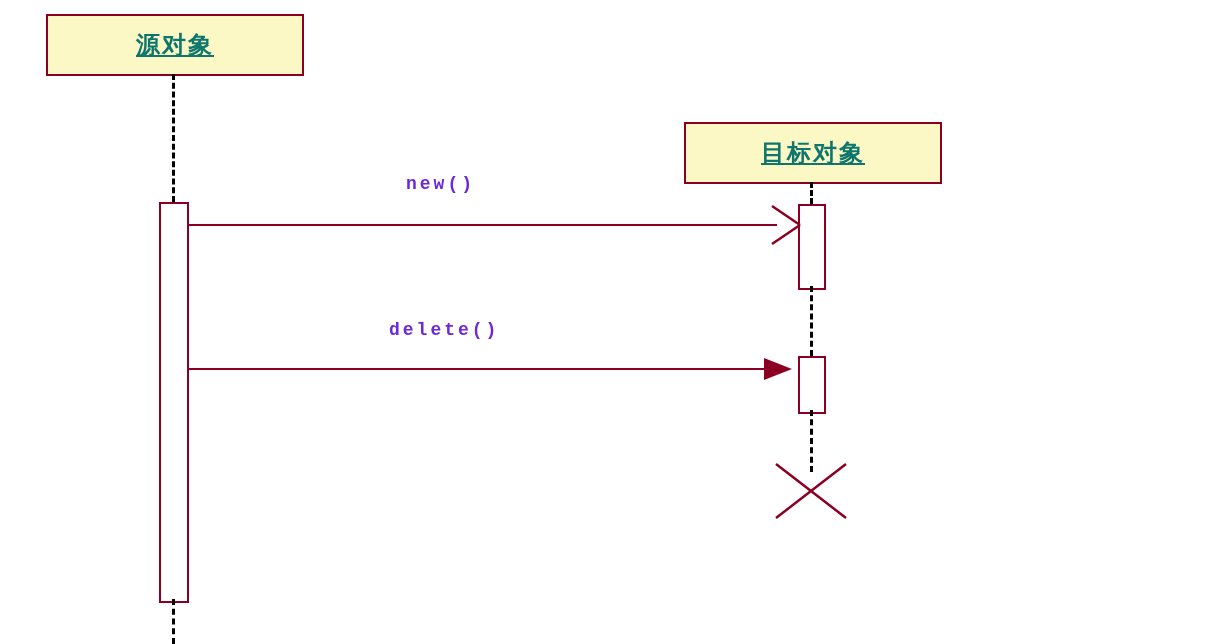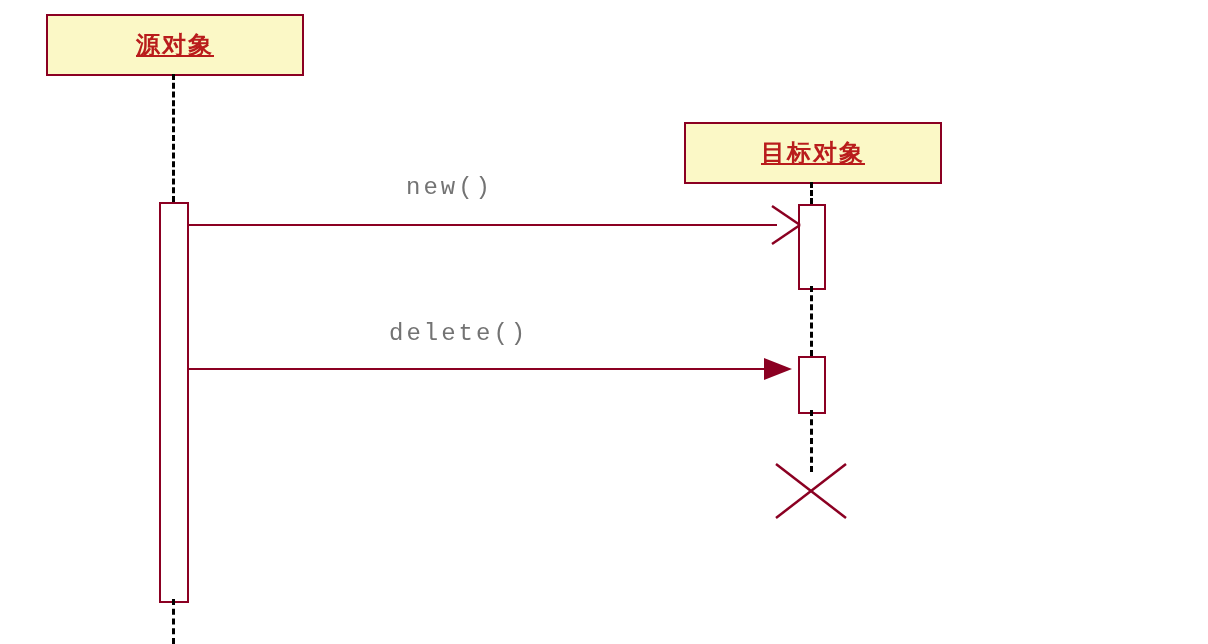--- a/index.html
+++ b/index.html
@@ -11,21 +11,21 @@
     height: 644px;
     position: relative;
   }
   .object-box {
     position: absolute;
     background: #fbf8c6;
     border: 2px solid #8b0022;
     text-align: center;
     font-weight: bold;
     font-size: 24px;
-    color: #b91c1c;
+    color: #0f766e;
     display: flex;
     align-items: center;
     justify-content: center;
   }
   .object-box span {
     text-decoration: underline;
     letter-spacing: 2px;
   }
   .lifeline {
     position: absolute;
@@ -36,23 +36,23 @@
     background: #fff;
     border: 2px solid #8b0022;
   }
   .msg-line {
     position: absolute;
     border-top: 2px solid #8b0022;
   }
   .msg-label {
     position: absolute;
     font-family: "Courier New", monospace;
-    font-weight: normal;
-    font-size: 24px;
-    color: #737373;
+    font-weight: bold;
+    font-size: 18px;
+    color: #6d28d9;
     letter-spacing: 3px;
   }
   .arrow-open {
     position: absolute;
   }
   .arrow-solid {
     position: absolute;
   }
   .destroy-x {
     position: absolute;

